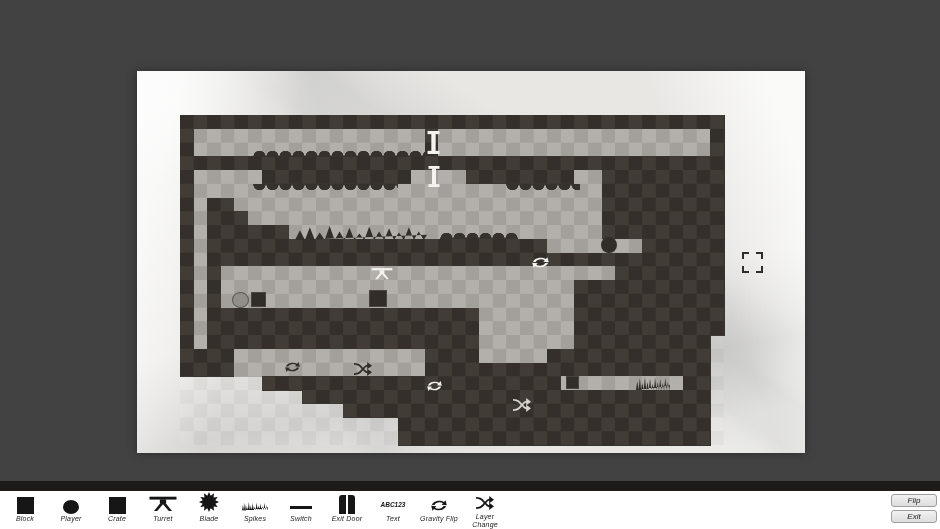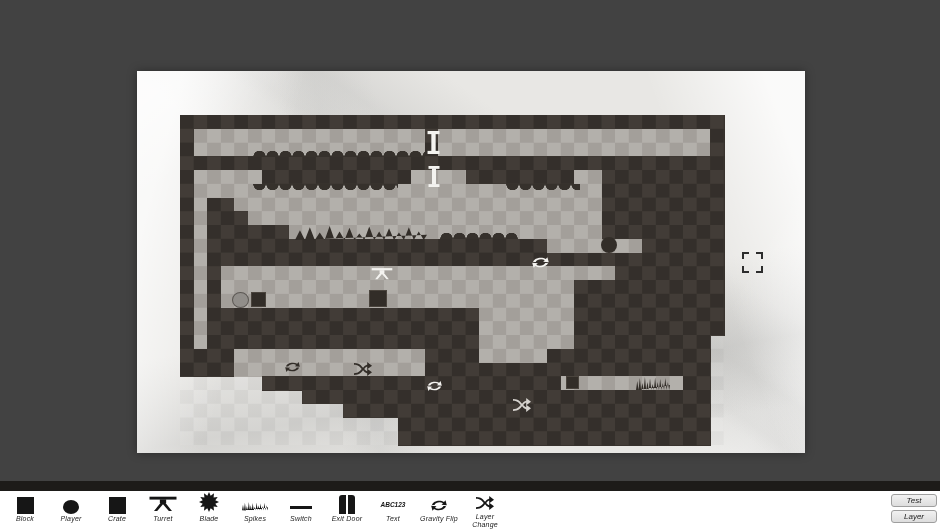--- a/index.html
+++ b/index.html
@@ -1141,17 +1141,17 @@
         <div class="tool">
           <div class="tool-ic">
             <svg viewBox="0 0 18 14" width="18" height="14" fill="currentColor" style="margin-bottom:2px">
               <use href="#sym-shuffle"></use>
             </svg>
           </div>
           <div class="tool-lb">Layer Change</div>
         </div>
       </div>
     <div id="side-buttons">
-      <button>Test</button>
-      <button>Layer</button>
+      <button>Flip</button>
+      <button>Exit</button>
     </div>
   </div>
 </div>
 
 </body></html>

